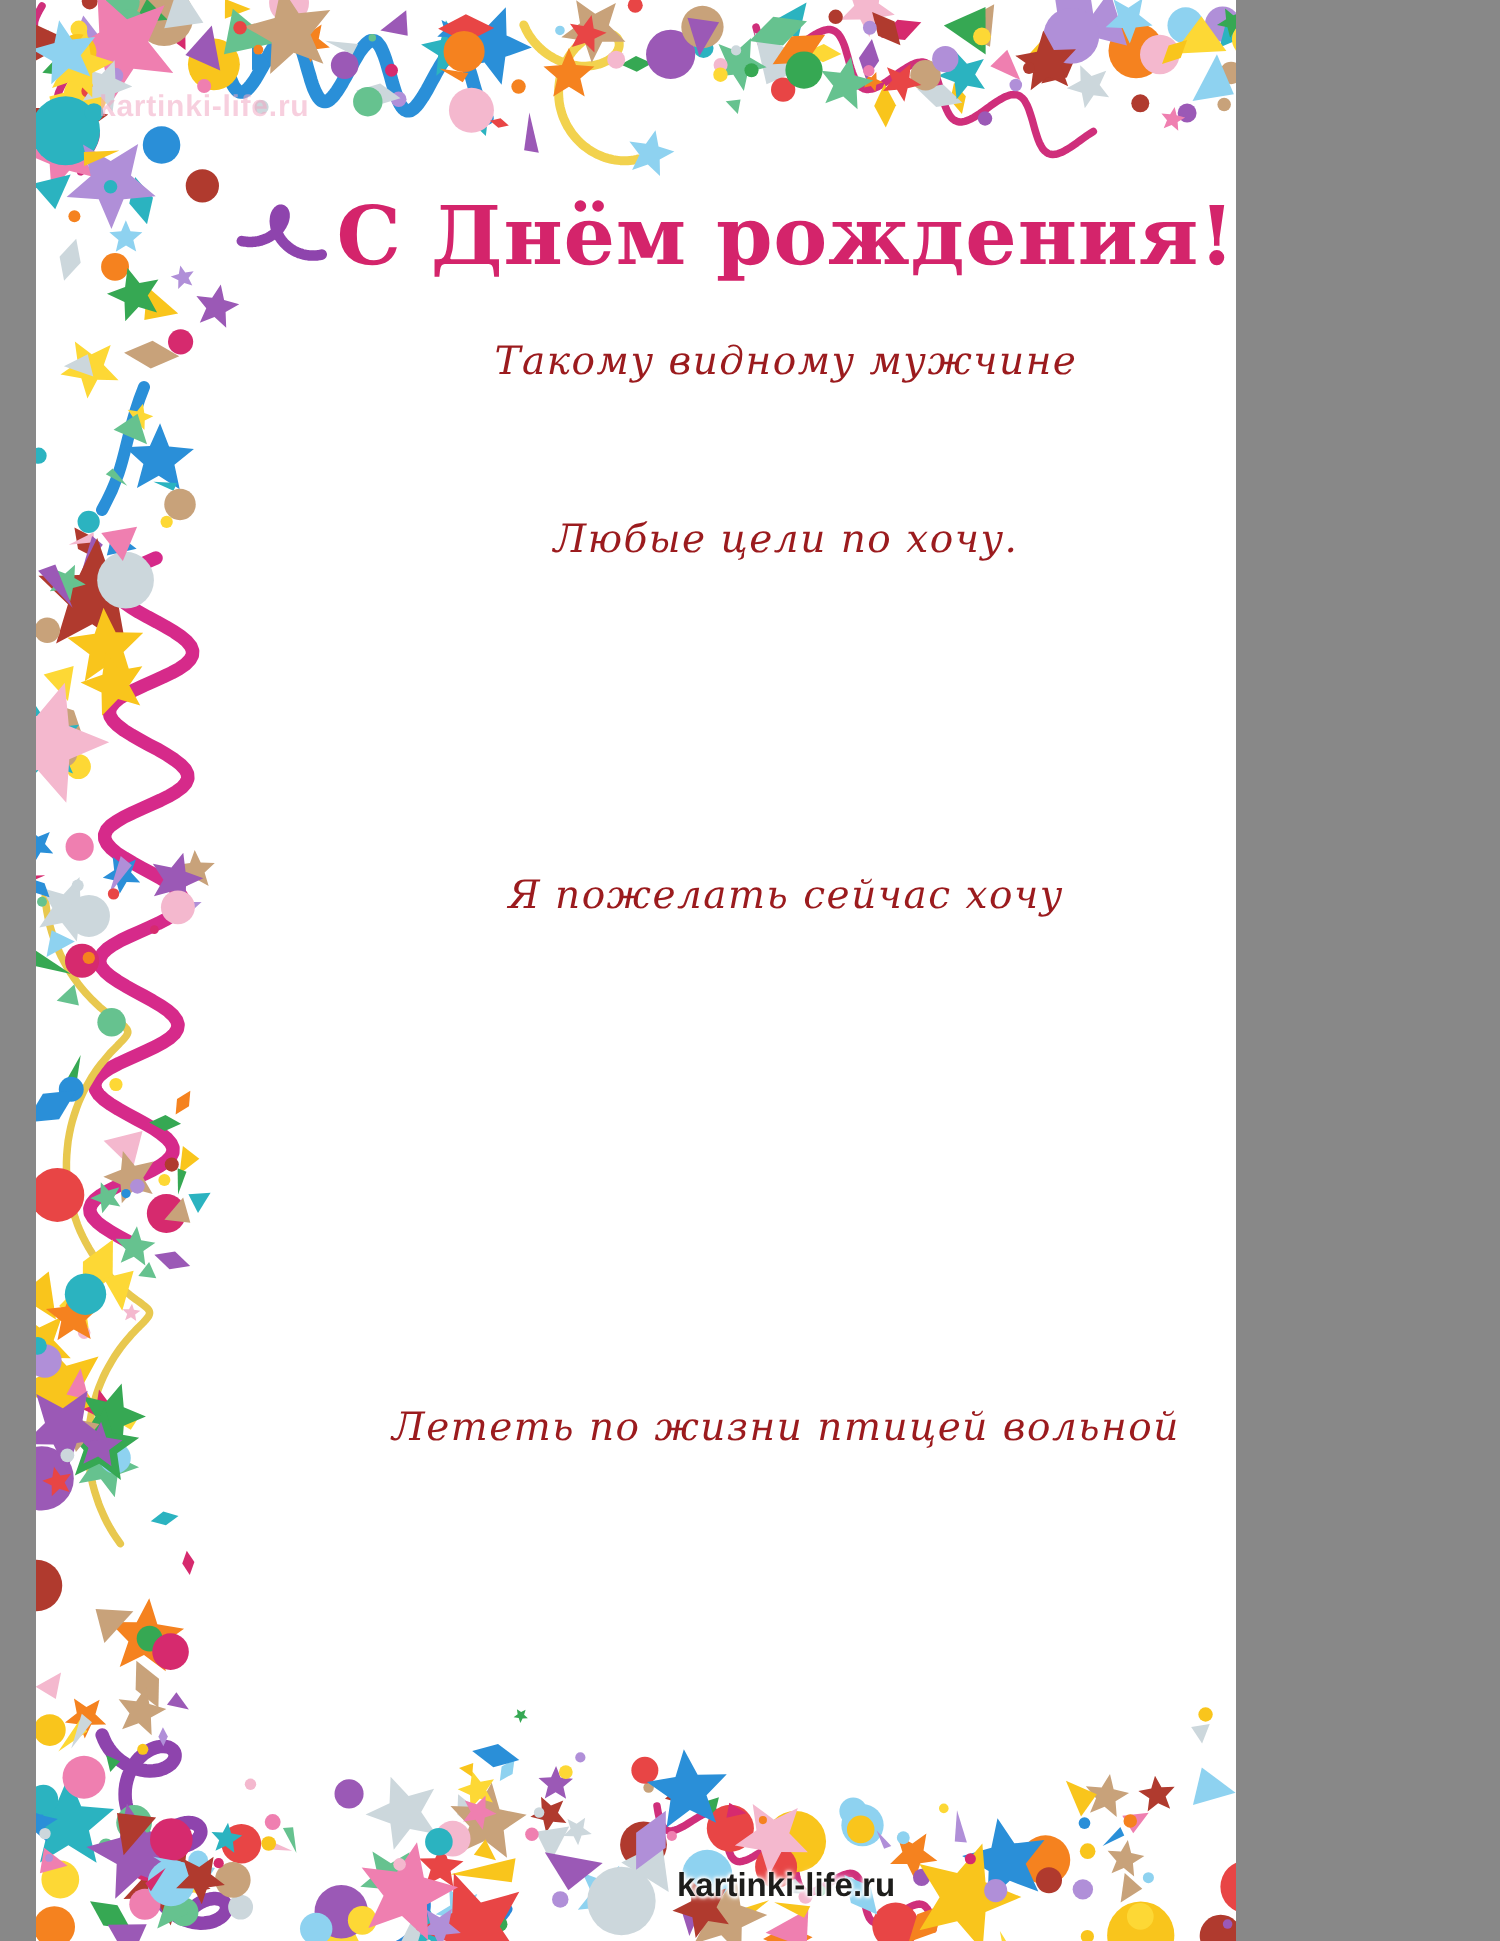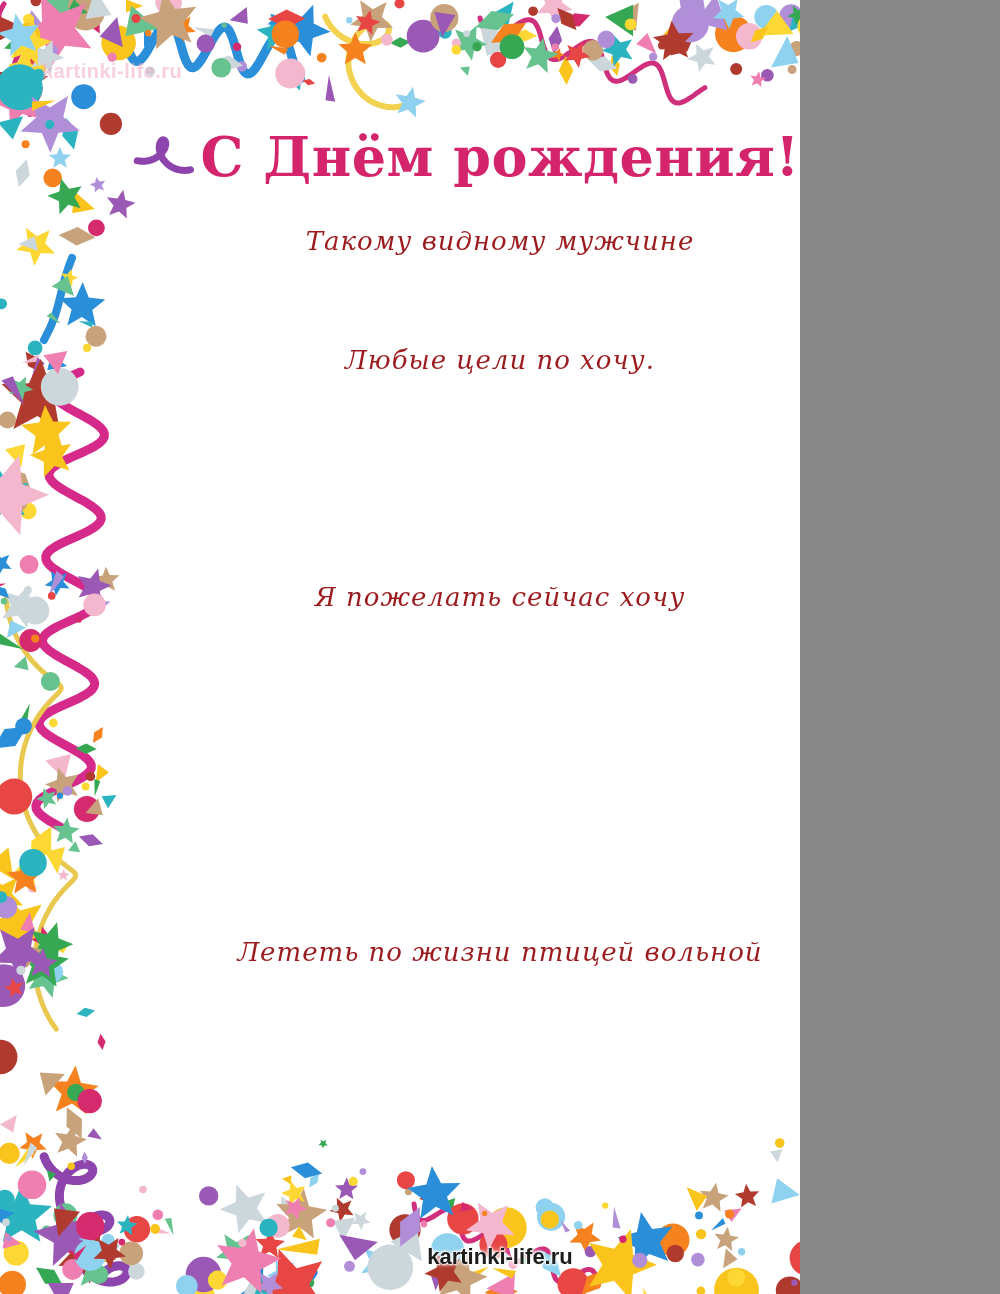--- a/index.html
+++ b/index.html
@@ -2,20 +2,21 @@
 <html><head>
 <meta charset="utf-8">
 <style>
   html,body{margin:0;padding:0;background:#888;}
   .card{
     position:relative;
     width:800px;height:1294px;
     background:#fff;
     overflow:hidden;
     font-family:"DejaVu Serif","Liberation Serif",serif;
+    margin-left:24px;
   }
   .confetti{position:absolute;left:0;top:0;width:1000px;height:1294px;}
   .textlayer{position:absolute;left:0;top:0;width:1000px;height:1294px;pointer-events:none;}
   .title{
     position:absolute;left:0;top:124px;width:1000px;height:66px;
     text-align:center;line-height:66px;
     font-size:54px;font-weight:bold;
     color:var(--title-color,#d4246b);
     letter-spacing:.5px;
   }

